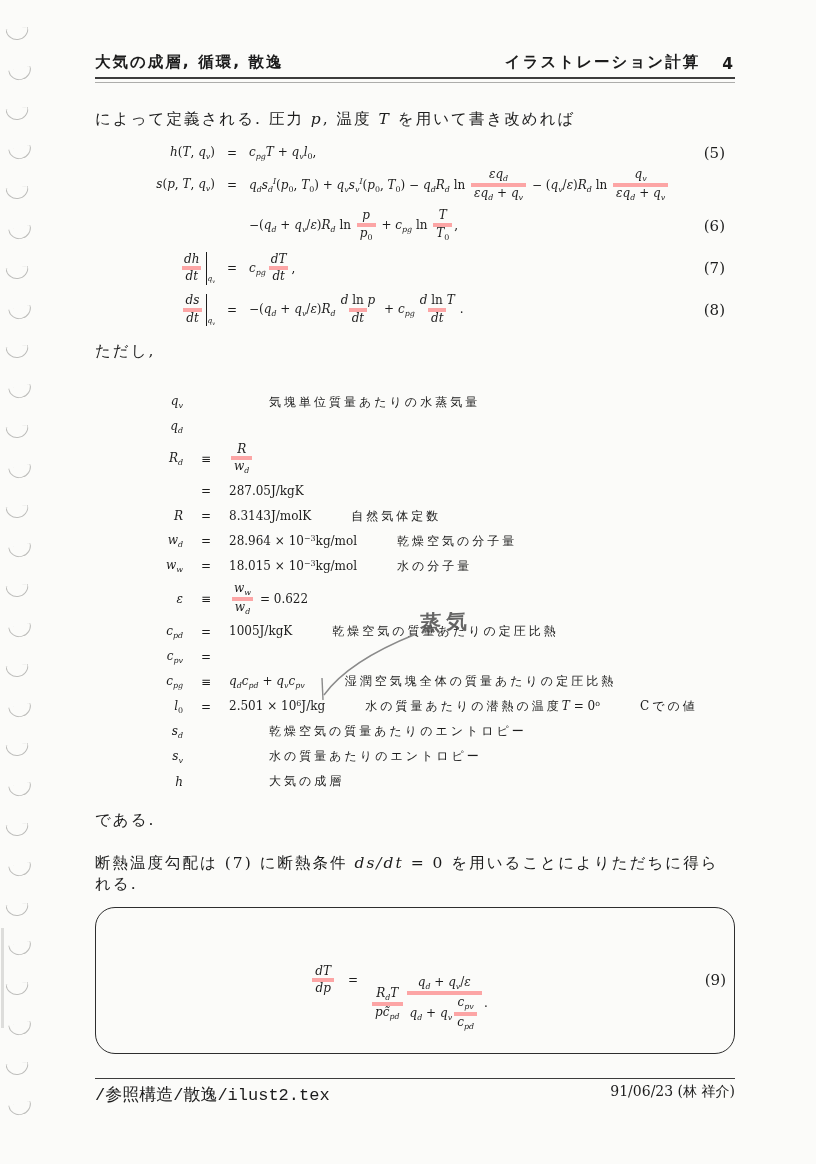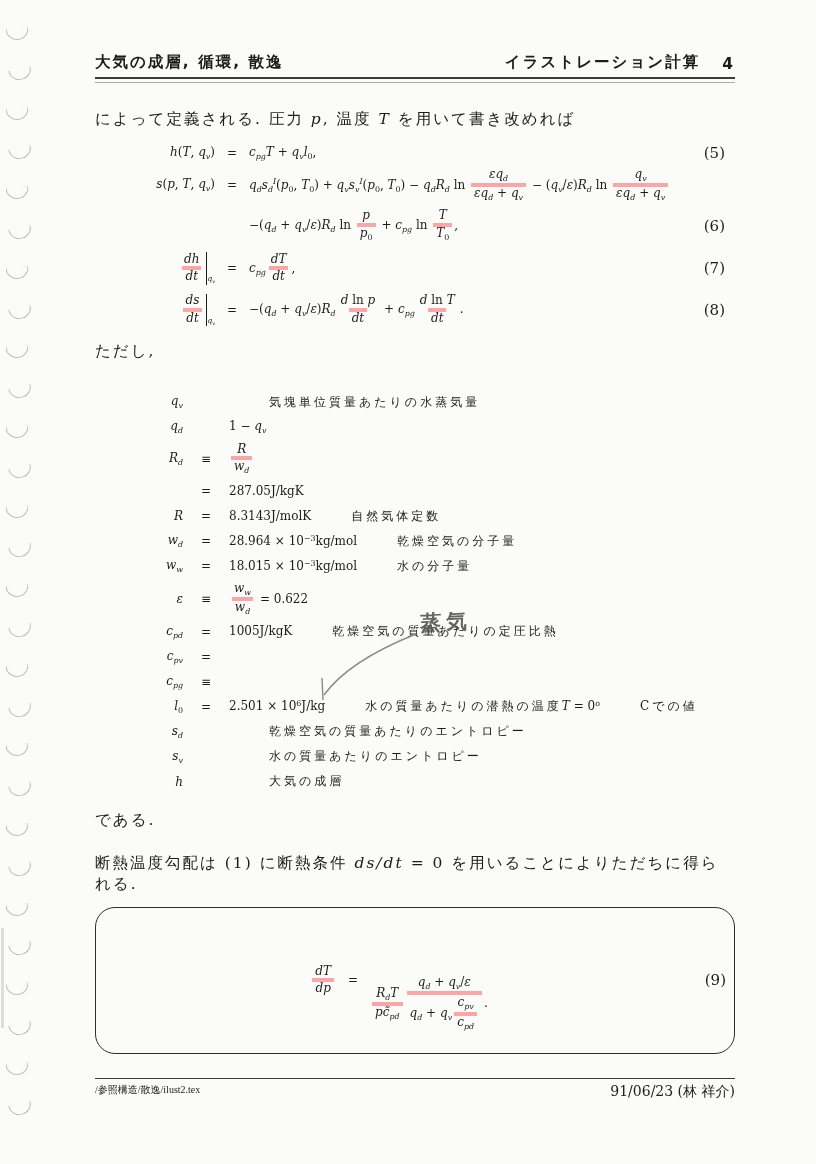--- a/index.html
+++ b/index.html
@@ -51,21 +51,21 @@
   
   .eqbox{margin-top:12px;border:1.5px solid #2e2e2e;border-radius:20px;padding:20px 0;position:relative;}
   .eqbox .eqrow{grid-template-columns:1fr 240px 34px 300px 66px 1fr;margin:0;}
   .eqbox .eqlhs{grid-column:2;}
   .eqbox .eqrel{grid-column:3;}
   .eqbox .eqrhs{grid-column:4;margin-top:47px;}
   .eqbox .eqnum{grid-column:5;}
   
   .frule{margin-top:24px;border-top:1.5px solid #3c3c3c;}
   .footer{display:flex;justify-content:space-between;margin-top:4px;font-size:14px;}
-  .fpath{font-family:Liberation Serif, serif;font-size:10px;}
+  .fpath{font-family:Liberation Mono, monospace;font-size:17px;}
   
   .handw{position:absolute;left:420px;top:608px;font-size:21px;color:#4c4c4c;
          letter-spacing:5px;transform:rotate(-3deg) skewX(-4deg);
          font-family:"DejaVu Sans","Liberation Sans",sans-serif;font-weight:600;opacity:.85;}
   .annosvg{position:absolute;left:0;top:0;width:816px;height:1164px;pointer-events:none;}
 </style>
 </head>
 <body>
 
 <div class="page">
@@ -177,21 +177,20 @@
 
     <div class="deflist mathf">
         <div class="defrow">
           <span class="defsym"><span class="mi">q</span><span class="mi msub">v</span></span>
           <span class="defrel"></span>
           <span class="defval"><span class="mr jp">気塊単位質量あたりの水蒸気量</span></span>
         </div>
         <div class="defrow">
           <span class="defsym"><span class="mi">q</span><span class="mi msub">d</span></span>
           <span class="defrel"></span>
-          <span class="defval"><span class="mr">1 − </span><span class="mi">q</span><span class="mi msub">v</span></span>
         </div>
         <div class="defrow">
           <span class="defsym"><span class="mi">R</span><span class="mi msub">d</span></span>
           <span class="defrel">≡</span>
           <span class="defval"><span class="frac">
               <span class="fnum"><span class="mi">R</span></span>
               <span class="fden"><span class="mi">w</span><span class="mi msub">d</span></span>
             </span></span>
         </div>
         <div class="defrow">
@@ -227,20 +226,21 @@
           <span class="defrel">=</span>
           <span class="defval"><span class="mr">1005J/kgK</span><span class="mr jp">乾燥空気の質量あたりの定圧比熱</span></span>
         </div>
         <div class="defrow">
           <span class="defsym"><span class="mi">c</span><span class="mi msub">pv</span></span>
           <span class="defrel">=</span>
         </div>
         <div class="defrow">
           <span class="defsym"><span class="mi">c</span><span class="mi msub">pg</span></span>
           <span class="defrel">≡</span>
+          <span class="defval"><span class="mi">q</span><span class="mi msub">d</span><span class="mi">c</span><span class="mi msub">pd</span><span class="mr"> + </span><span class="mi">q</span><span class="mi msub">v</span><span class="mi">c</span><span class="mi msub">pv</span><span class="mr jp">湿潤空気塊全体の質量あたりの定圧比熱</span></span>
         </div>
         <div class="defrow">
           <span class="defsym"><span class="mi">l</span><span class="mr msub">0</span></span>
           <span class="defrel">=</span>
           <span class="defval"><span class="mr">2.501 × 10</span><span class="mr msup">6</span><span class="mr">J/kg</span><span class="mr jp">水の質量あたりの潜熱の温度</span><span class="mi">T</span><span class="mr"> = 0</span><span class="mr msup">o</span><span class="mr jp">Cでの値</span></span>
         </div>
         <div class="defrow">
           <span class="defsym"><span class="mi">s</span><span class="mi msub">d</span></span>
           <span class="defrel"></span>
           <span class="defval"><span class="mr jp">乾燥空気の質量あたりのエントロピー</span></span>
@@ -252,21 +252,21 @@
         </div>
         <div class="defrow">
           <span class="defsym"><span class="mi">h</span></span>
           <span class="defrel"></span>
           <span class="defval"><span class="mr jp">大気の成層</span></span>
         </div>
       </div>
 
     <p class="txt dearu">である.</p>
 
-    <p class="txt adiabatic"><span class="mr">断熱温度勾配は (1) に断熱条件 </span><span class="mi">ds/dt</span><span class="mr"> = 0 </span><span class="mr">を用いることによりただちに得られる.</span></p>
+    <p class="txt adiabatic"><span class="mr">断熱温度勾配は (7) に断熱条件 </span><span class="mi">ds/dt</span><span class="mr"> = 0 </span><span class="mr">を用いることによりただちに得られる.</span></p>
 
     <div class="eqbox">
       <div class="eqrow">
         <span></span>
         <span class="eqlhs mathf"><span class="frac">
               <span class="fnum"><span class="mi">dT</span></span>
               <span class="fden"><span class="mi">dp</span></span>
             </span></span>
         <span class="eqrel mathf">=</span>
         <span class="eqrhs mathf"><span class="frac">

